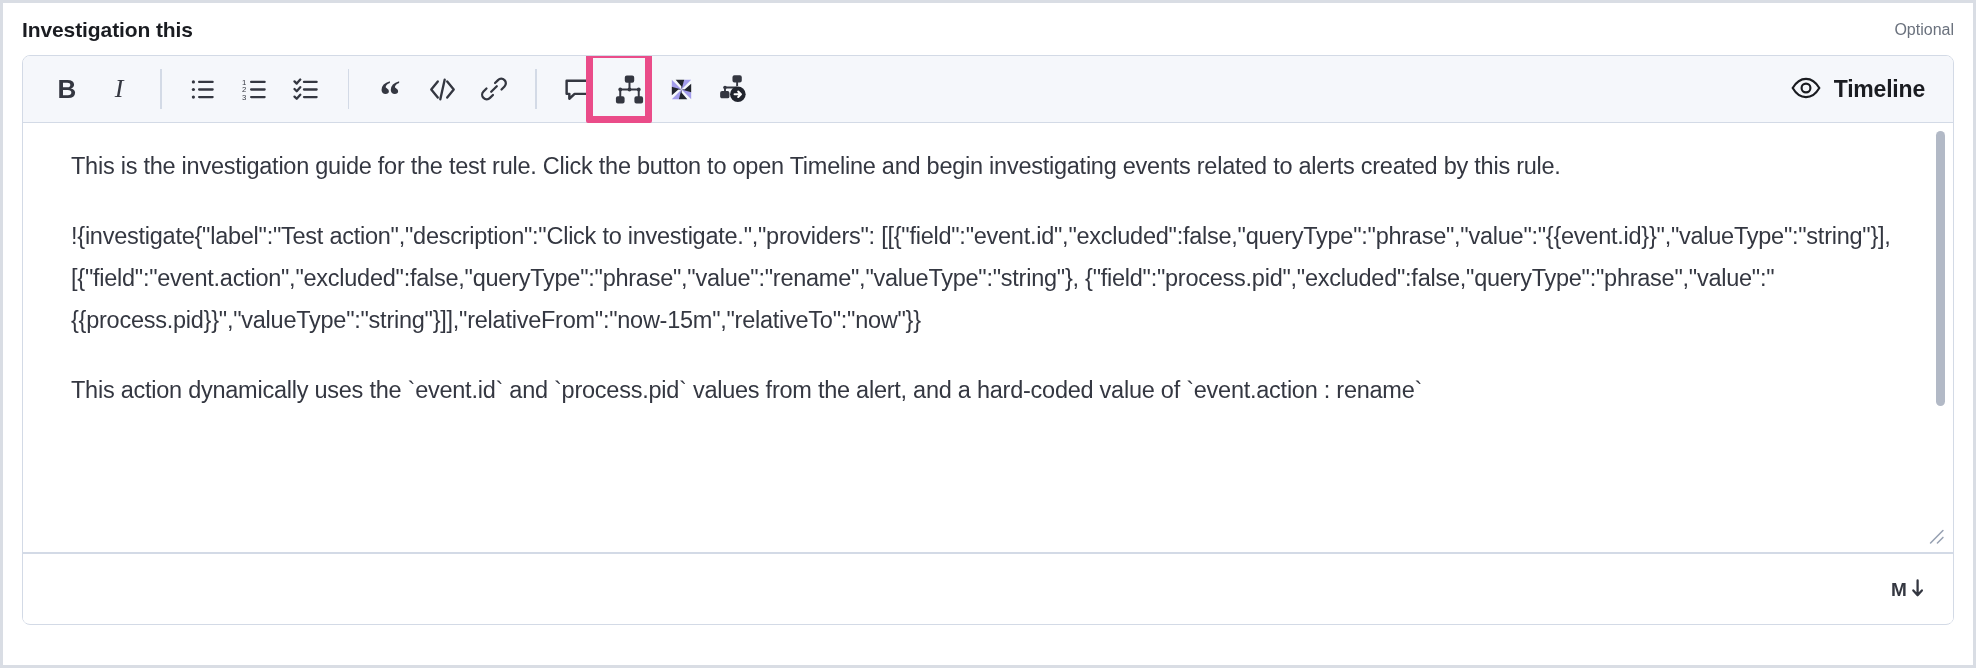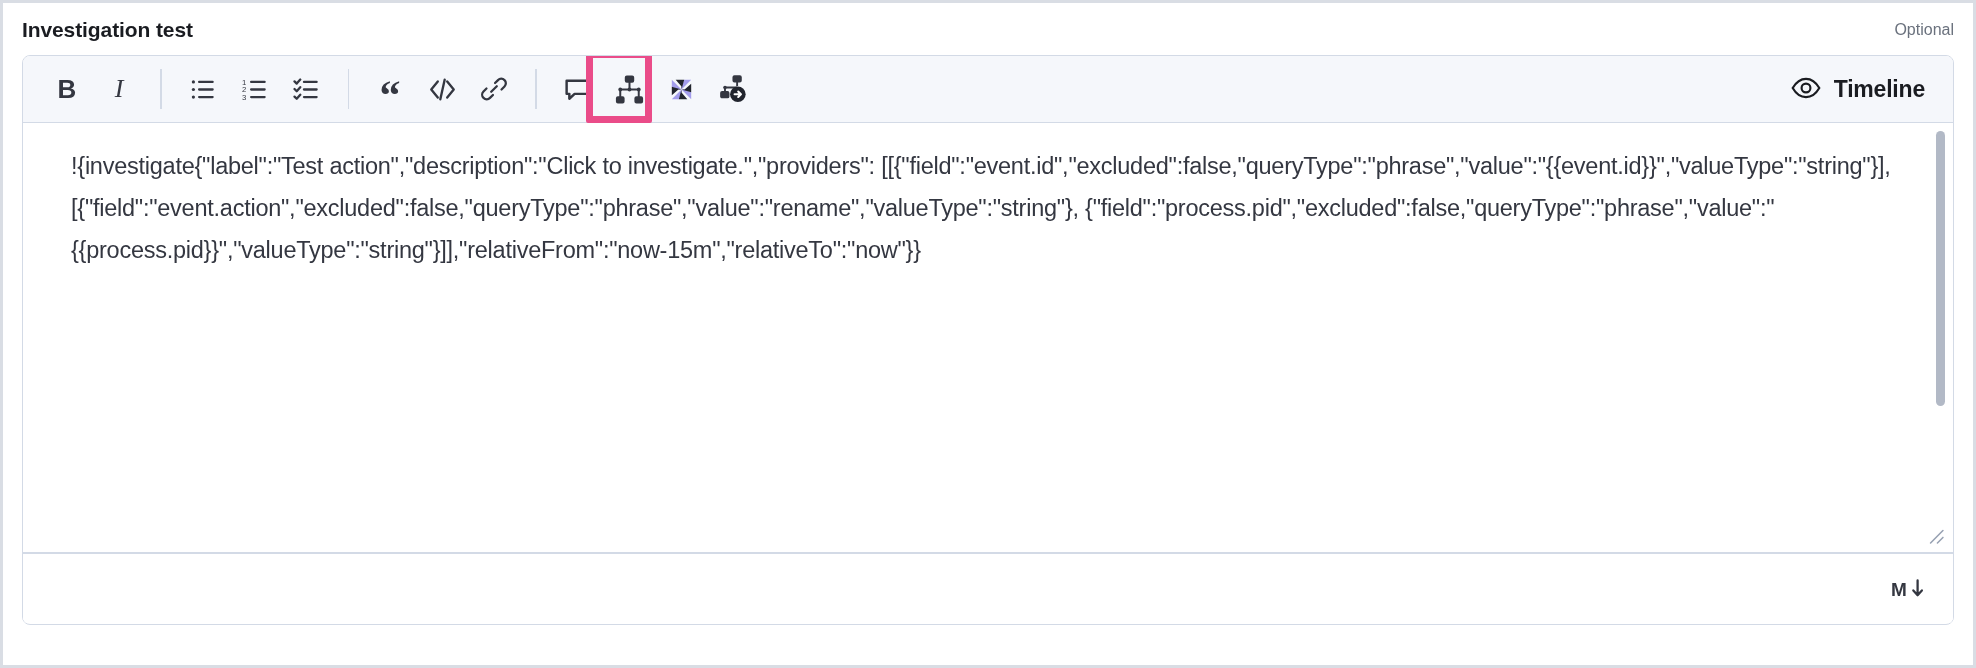--- a/index.html
+++ b/index.html
@@ -188,21 +188,21 @@
 <body>
 
 <div id="root">
 
   <div class="frame-top"></div>
   <div class="frame-left"></div>
   <div class="frame-right"></div>
   <div class="frame-bottom"></div>
 
   <div class="label-row">
-    <div class="field-label">Investigation test</div>
+    <div class="field-label">Investigation this</div>
     <div class="optional-label">Optional</div>
   </div>
 
   <div class="editor">
 
     <div class="toolbar">
 
       <div class="tb-group">
         <button class="tb-btn bold-glyph">
           <span>B</span>
@@ -348,21 +348,23 @@
             <path d="M0.9 8 C3 4.4 5.4 3.1 8 3.1 C10.6 3.1 13 4.4 15.1 8 C13 11.6 10.6 12.9 8 12.9 C5.4 12.9 3 11.6 0.9 8 Z"></path>
             <circle cx="8" cy="8" r="2.35"></circle>
           </svg>
         </span>
         <span class="preview-text">Timeline</span>
       </button>
     </div>
 
     <div class="textarea-wrap">
       <div class="doc">
+        <p>This is the investigation guide for the test rule. Click the button to open Timeline and begin investigating events related to alerts created by this rule.</p>
         <p>!{investigate{"label":"Test action","description":"Click to investigate.","providers": [[{"field":"event.id","excluded":false,"queryType":"phrase","value":"{{event.id}}","valueType":"string"}], [{"field":"event.action","excluded":false,"queryType":"phrase","value":"rename","valueType":"string"}, {"field":"process.pid","excluded":false,"queryType":"phrase","value":"{{process.pid}}","valueType":"string"}]],"relativeFrom":"now-15m","relativeTo":"now"}}</p>
+        <p class="tight">This action dynamically uses the `event.id` and `process.pid` values from the alert, and a hard-coded value of `event.action : rename`</p>
       </div>
 
       <div class="scrollbar-track"></div>
       <div class="scrollbar-thumb"></div>
 
       <div class="resize-grip">
         <svg width="22" height="22" viewBox="0 0 16 16" stroke="#98a2b3" stroke-width="1.15" stroke-linecap="round">
           <line x1="14.5" y1="5.5" x2="5.5" y2="14.5"></line>
           <line x1="14.5" y1="10.5" x2="10.5" y2="14.5"></line>
         </svg>

